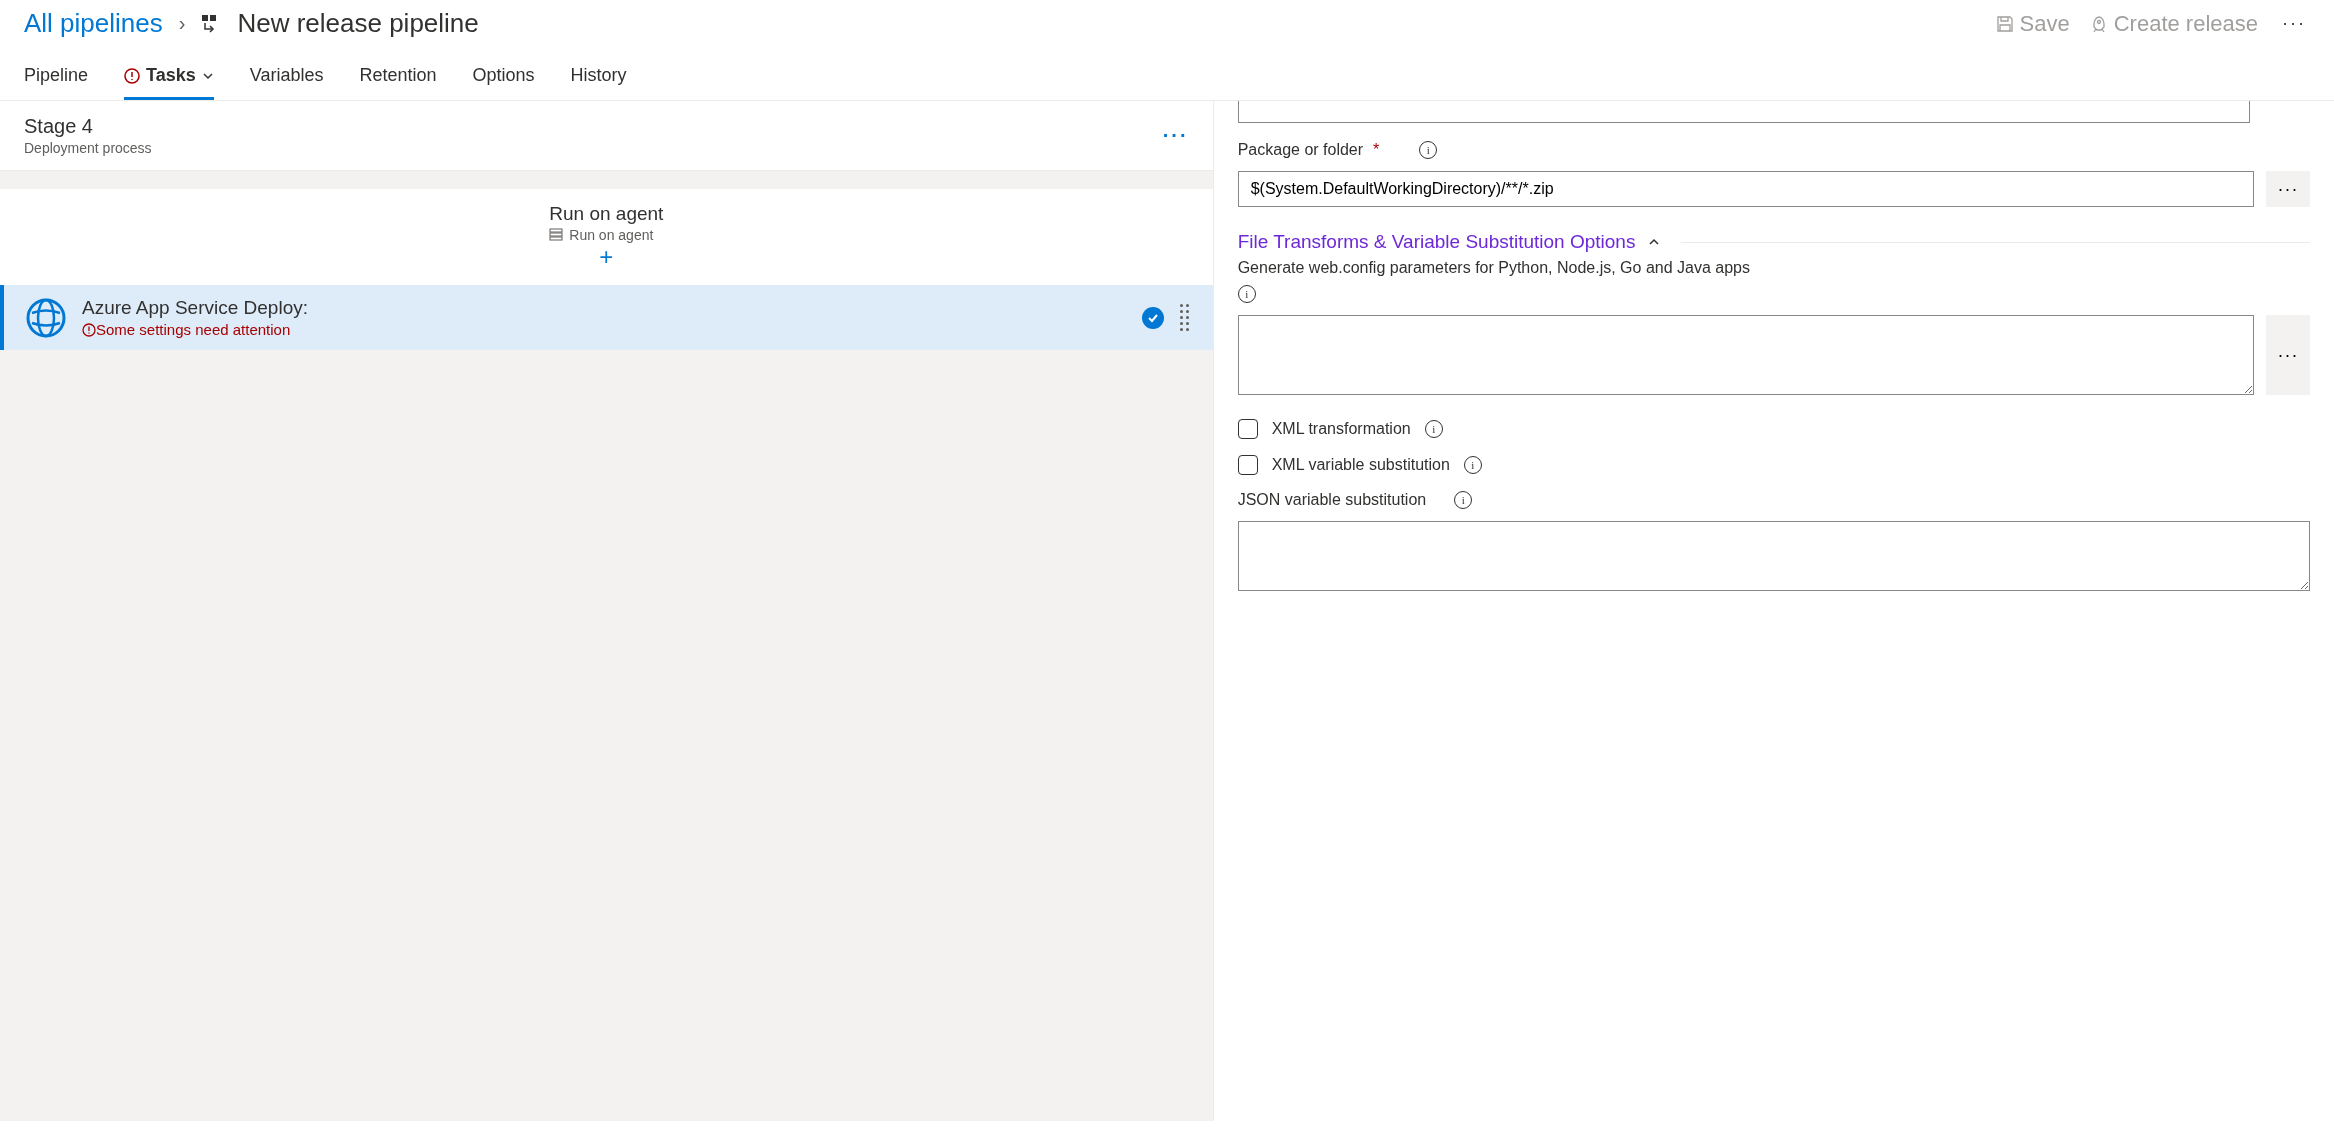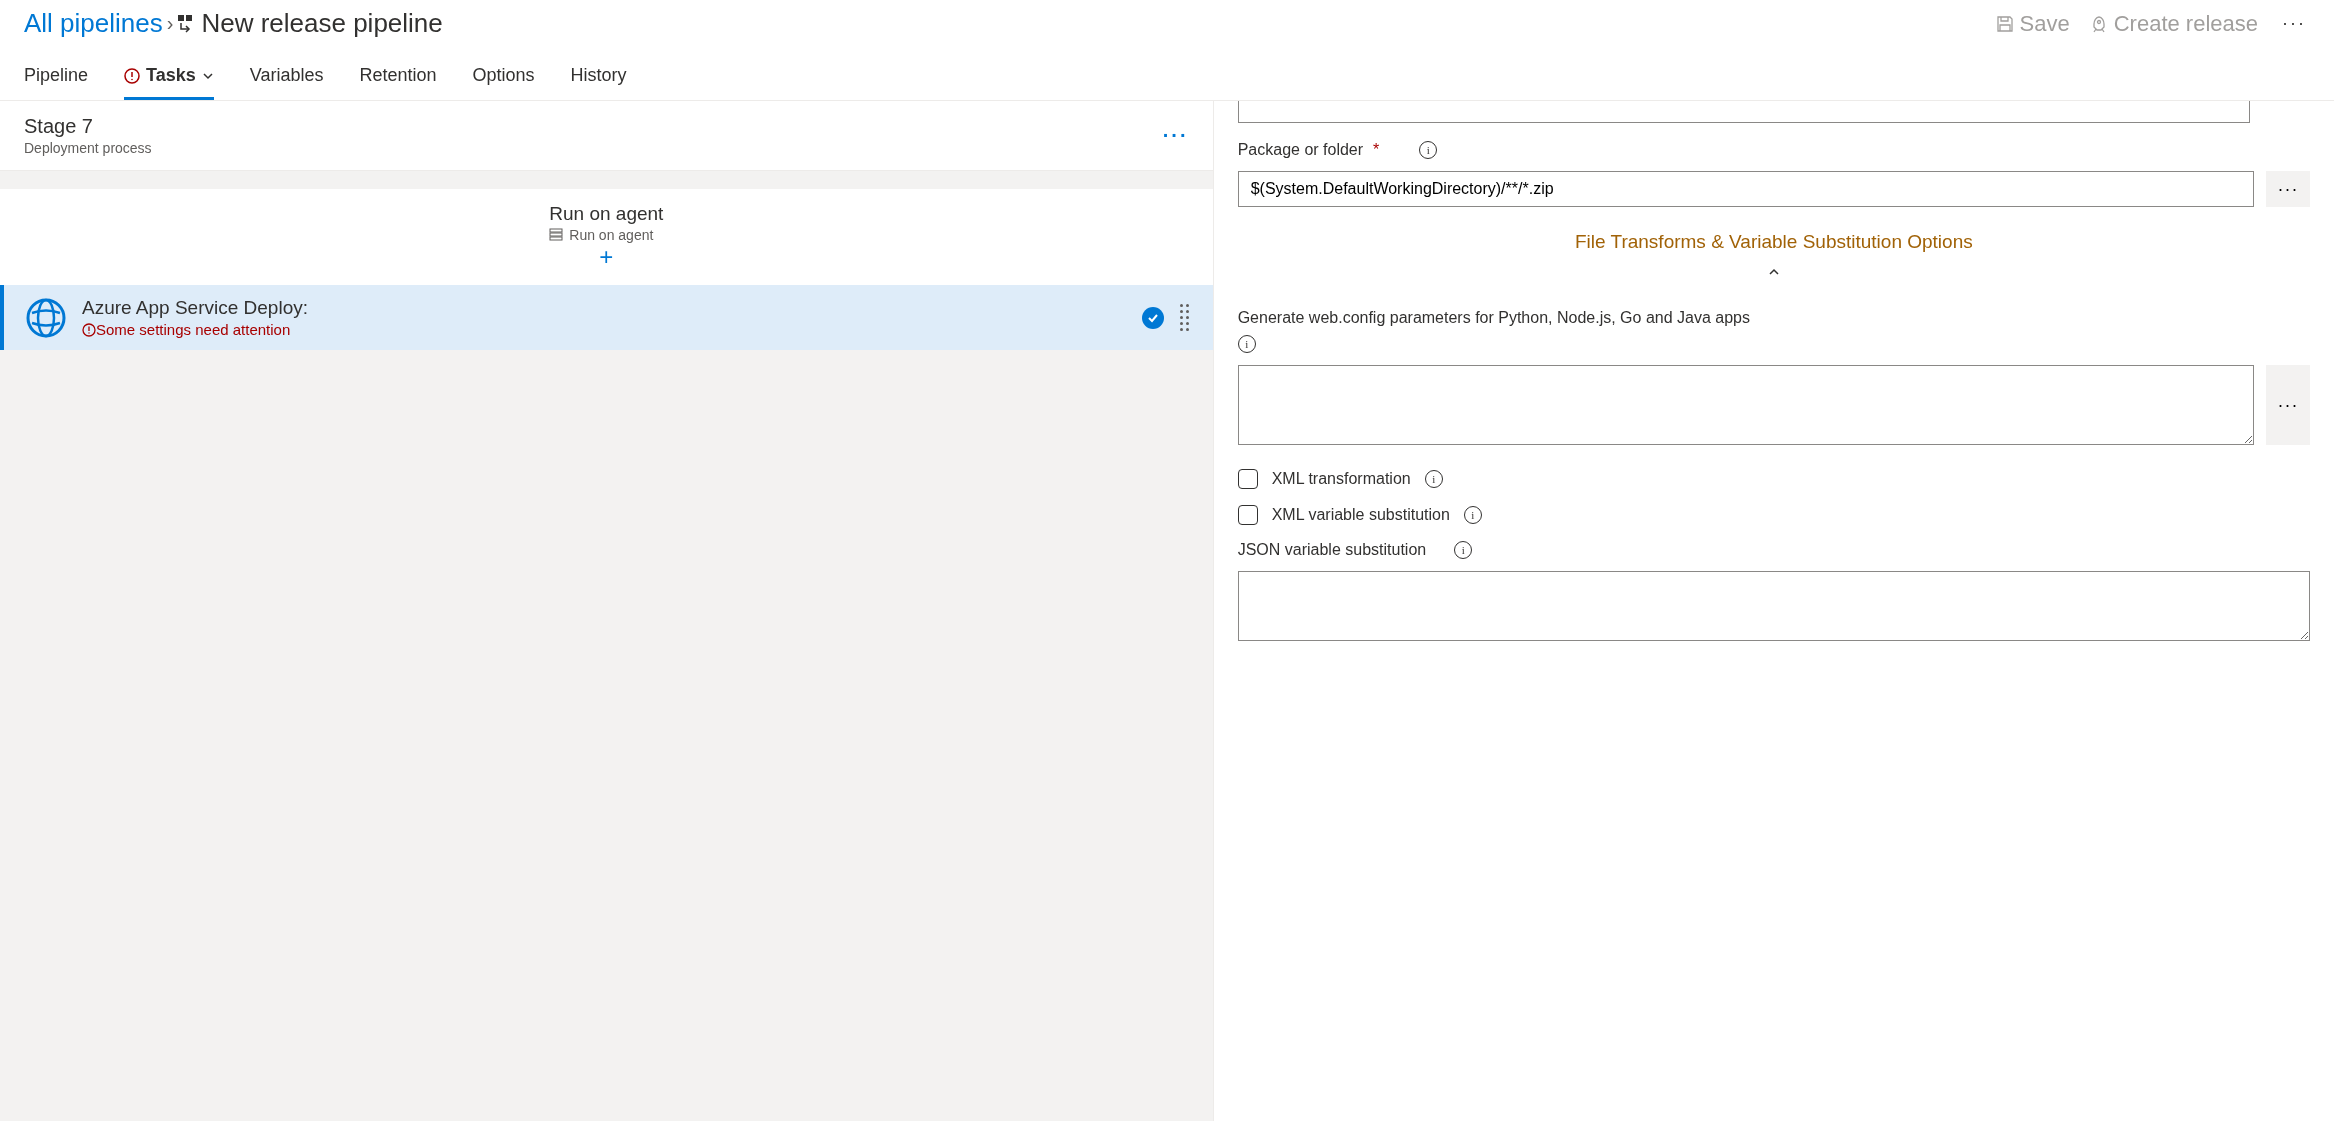--- a/index.html
+++ b/index.html
@@ -13,21 +13,21 @@
     
     .header {
       display: flex;
       align-items: center;
       justify-content: space-between;
       padding: 8px 24px 16px 24px;
     }
     .breadcrumb {
       display: flex;
       align-items: center;
-      gap: 4px;
+      gap: 16px;
     }
     .breadcrumb-link {
       color: #0078d4;
       font-size: 26px;
       font-weight: 400;
       text-decoration: none;
       cursor: pointer;
     }
     .breadcrumb-sep {
       color: #605e5c;
@@ -284,27 +284,26 @@
       border: none;
       cursor: pointer;
       display: flex;
       align-items: center;
       justify-content: center;
       font-size: 18px;
       letter-spacing: 1px;
     }
     .section-header {
       font-size: 19px;
-      color: #a16207;
+      color: #6d28d9;
       display: flex;
       align-items: center;
       gap: 12px;
-      margin-bottom: 18px;
-      cursor: pointer;
-      flex-direction: column;
+      margin-bottom: 6px;
+      cursor: pointer;
     }
     .section-line {
       flex: 1;
       height: 1px;
       background: #edebe9;
       margin-left: 8px;
     }
     .textarea-input {
       flex: 1;
       border: 1px solid #8a8886;
@@ -382,21 +381,21 @@
   <div class="tab">Retention</div>
   <div class="tab">Options</div>
   <div class="tab">History</div>
 </div>
 
 <div class="main">
 
   <div class="left-panel">
     <div class="stage-header">
       <div>
-        <div class="stage-title">Stage 7</div>
+        <div class="stage-title">Stage 4</div>
         <div class="stage-subtitle">Deployment process</div>
       </div>
       <span class="stage-menu">···</span>
     </div>
 
     <div class="agent-row">
       <div>
         <div class="agent-title">Run on agent</div>
         <div class="agent-subtitle">
           <svg width="14" height="14" viewBox="0 0 14 14">

